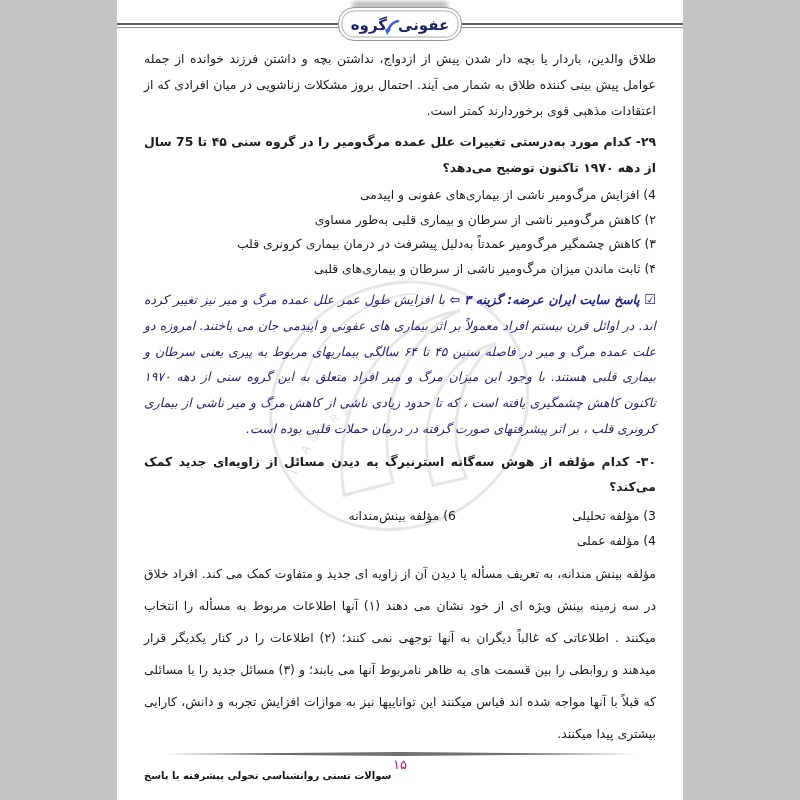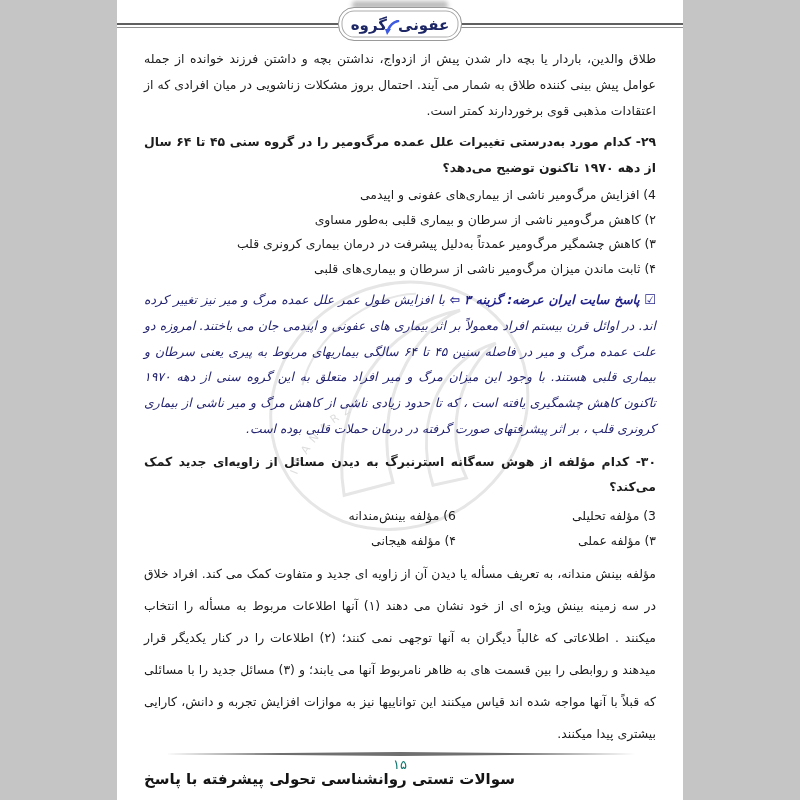--- a/index.html
+++ b/index.html
@@ -62,25 +62,25 @@
     color:#1f1f8a;font-size:13px;font-weight:bold;
   }
   .answer b{color:#1f1f8a;}
   .answer .arrow{color:#1f1f8a;font-weight:bold;}
   .body-para{margin:0 0 7px !important;line-height:32px;}
   
   .footer{position:absolute;left:0;bottom:0;width:566px;height:62px;}
   .footer-rule{position:absolute;left:50%;top:14px;transform:translateX(-50%);}
   .page-number{
     position:absolute;left:0;top:19px;width:100%;text-align:center;
-    font-size:13px;color:#0f766e;direction:rtl;
+    font-size:13px;color:#be185d;direction:rtl;
   }
   .book-title{
     position:absolute;left:27px;top:32px;
-    font-weight:bold;font-size:15px;color:#141414;direction:rtl;
+    font-weight:bold;font-size:10px;color:#141414;direction:rtl;
     white-space:nowrap;
   }
 </style>
 </head>
 <body>
 
 <div class="viewport">
   <div class="page">
 
     <svg class="watermark" width="330" height="340" viewBox="0 0 330 340">
@@ -108,40 +108,39 @@
           <path d="M1 9 L7 9 L3 15 Z" fill="#3d5ae0"></path>
         </svg>
         <span>گروه</span>
       </div>
     </div>
 
     <div class="content">
 
       <p class="intro">طلاق والدین، باردار یا بچه دار شدن پیش از ازدواج، نداشتن بچه و داشتن فرزند خوانده از جمله عوامل پیش بینی کننده طلاق به شمار می آیند. احتمال بروز مشکلات زناشویی در میان افرادی که از اعتقادات مذهبی قوی برخوردارند کمتر است.</p>
 
-      <p class="q-title">۲۹- کدام مورد به‌درستی تغییرات علل عمده مرگ‌ومیر را در گروه سنی ۴۵ تا ۶۴ سال از دهه ۱۹۷۰ تاکنون توضیح می‌دهد؟</p>
+      <p class="q-title">۲۹- کدام مورد به‌درستی تغییرات علل عمده مرگ‌ومیر را در گروه سنی ۴۵ تا 75 سال از دهه ۱۹۷۰ تاکنون توضیح می‌دهد؟</p>
       <p class="opt-list">
         <span>4) افزایش مرگ‌ومیر ناشی از بیماری‌های عفونی و اپیدمی</span>
         <span>۲) کاهش مرگ‌ومیر ناشی از سرطان و بیماری قلبی به‌طور مساوی</span>
         <span>۳) کاهش چشمگیر مرگ‌ومیر عمدتاً به‌دلیل پیشرفت در درمان بیماری کرونری قلب</span>
         <span>۴) ثابت ماندن میزان مرگ‌ومیر ناشی از سرطان و بیماری‌های قلبی</span>
       </p>
       <p class="answer">
         <span class="ans-icon">☑</span>
         <b>پاسخ سایت ایران عرضه: گزینه ۳</b>
         <span class="arrow">⇦</span>
         <span>با افزایش طول عمر علل عمده مرگ و میر نیز تغییر کرده اند. در اوائل قرن بیستم افراد معمولاً بر اثر بیماری های عفونی و اپیدمی جان می باختند. امروزه دو علت عمده مرگ و میر در فاصله سنین ۴۵ تا ۶۴ سالگی بیماریهای مربوط به پیری یعنی سرطان و بیماری قلبی هستند. با وجود این میزان مرگ و میر افراد متعلق به این گروه سنی از دهه ۱۹۷۰ تاکنون کاهش چشمگیری یافته است ، که تا حدود زیادی ناشی از کاهش مرگ و میر ناشی از بیماری کرونری قلب ، بر اثر پیشرفتهای صورت گرفته در درمان حملات قلبی بوده است.</span>
       </p>
 
       <p class="q-title">۳۰- کدام مؤلفه از هوش سه‌گانه استرنبرگ به دیدن مسائل از زاویه‌ای جدید کمک می‌کند؟</p>
       <div class="opt-grid">
         <span>3) مؤلفه تحلیلی</span>
         <span>6) مؤلفه بینش‌مندانه</span>
-        <span>۳) مؤلفه عملی</span>
-        <span>۴) مؤلفه هیجانی</span>
+        <span>4) مؤلفه عملی</span>
       </div>
 
       <p class="body-para">مؤلفه بینش مندانه، به تعریف مسأله یا دیدن آن از زاویه ای جدید و متفاوت کمک می کند. افراد خلاق در سه زمینه بینش ویژه ای از خود نشان می دهند (۱) آنها اطلاعات مربوط به مسأله را انتخاب میکنند . اطلاعاتی که غالباً دیگران به آنها توجهی نمی کنند؛ (۲) اطلاعات را در کنار یکدیگر قرار میدهند و روابطی را بین قسمت های به ظاهر نامربوط آنها می یابند؛ و (۳) مسائل جدید را با مسائلی که قبلاً با آنها مواجه شده اند قیاس میکنند این تواناییها نیز به موازات افزایش تجربه و دانش، کارایی بیشتری پیدا میکنند.</p>
 
     </div>
 
     <div class="footer">
       <svg class="footer-rule" width="472" height="4" viewBox="0 0 472 4">
         <polygon points="0,2 236,0 472,2 236,4" fill="#6f6f6f"></polygon>
       </svg>

